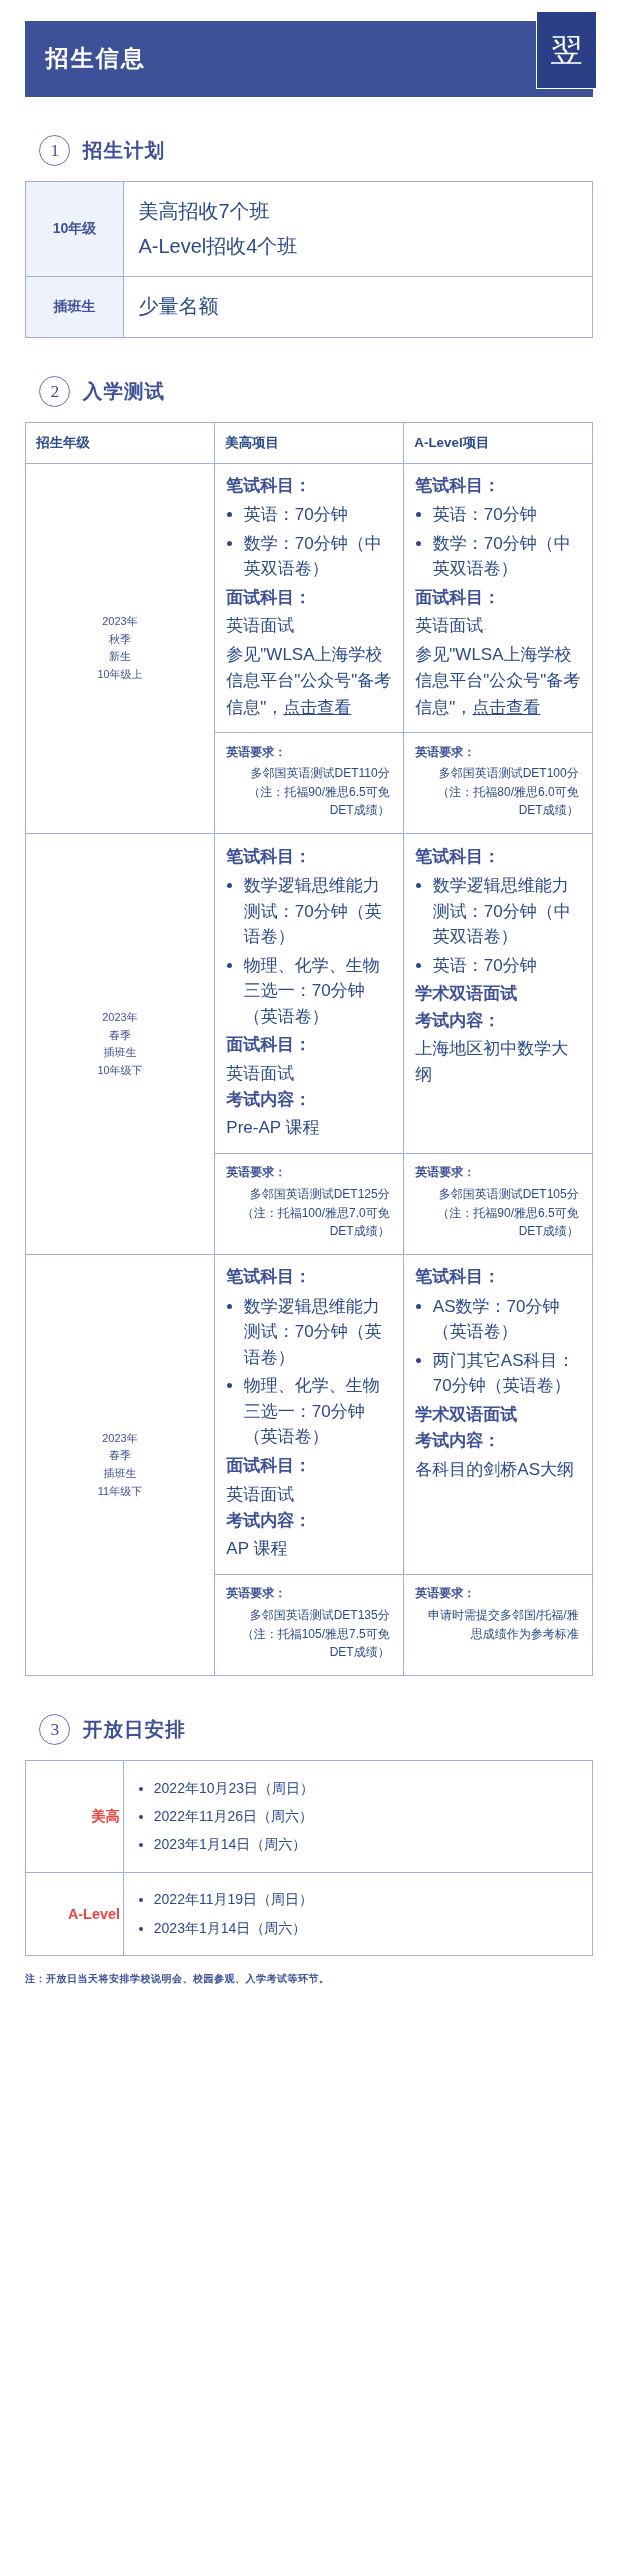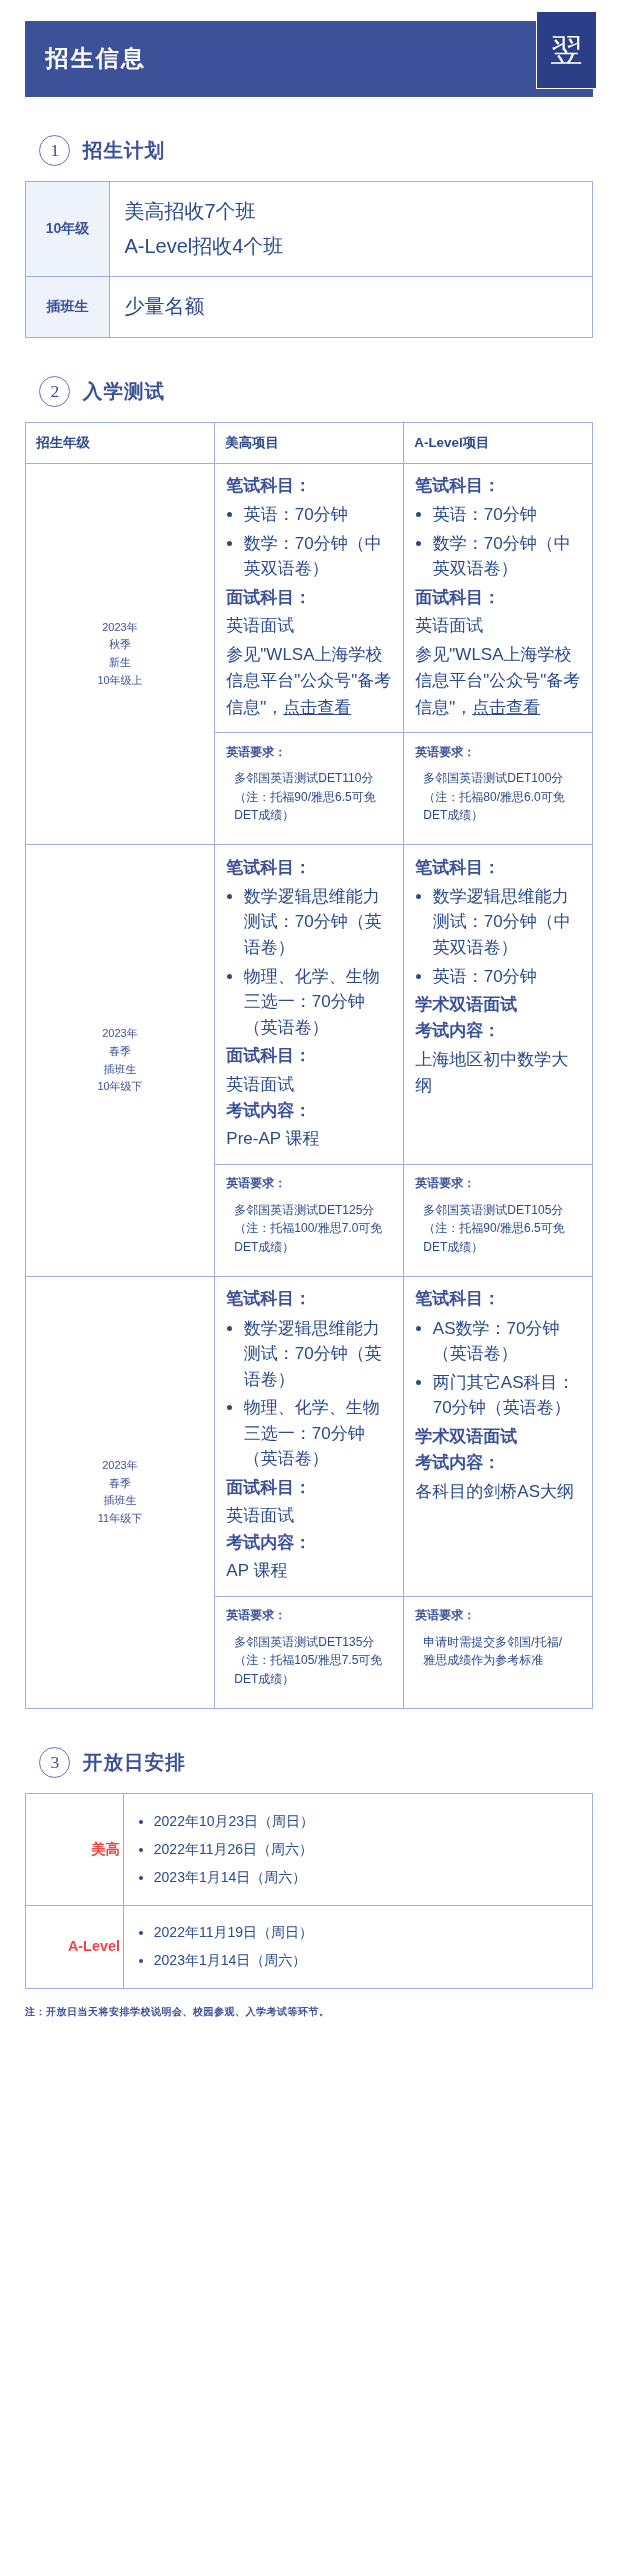--- a/index.html
+++ b/index.html
@@ -96,21 +96,21 @@
     vertical-align: middle;
     padding: 9.3px 10.3px;
     font-size: 13.4px;
     line-height: 1.55;
     color: #2b4a8b;
     text-align: left;
   }
 
   
   .plan td.lbl {
-    width: 84px;
+    width: 98px;
     text-align: center;
     background: #eef2fb;
     color: #3d5199;
     font-size: 14px;
     font-weight: bold;
     padding: 11.3px 3.1px;
   }
   .plan td.val {
     background: #ffffff;
     padding: 11.3px 14.4px;
@@ -161,21 +161,21 @@
   .tests td.eng {
     vertical-align: top;
     padding: 9.3px 11.3px 11.3px 11.3px;
     font-size: 12px;
   }
   .tests td.eng .sub {
     font-weight: bold;
     color: #3d5199;
     margin-bottom: 3.1px;
   }
-  .tests td.eng p { margin: 8px; line-height: 1.55; }
+  .tests td.eng p { margin: 2px; line-height: 1.55; text-align: right; }
   a.inline {
     color: #2b4a8b;
     text-decoration: underline;
   }
 
   
   .openday td.lbl {
     width: 98px;
     text-align: right;
     font-size: 14.4px;

